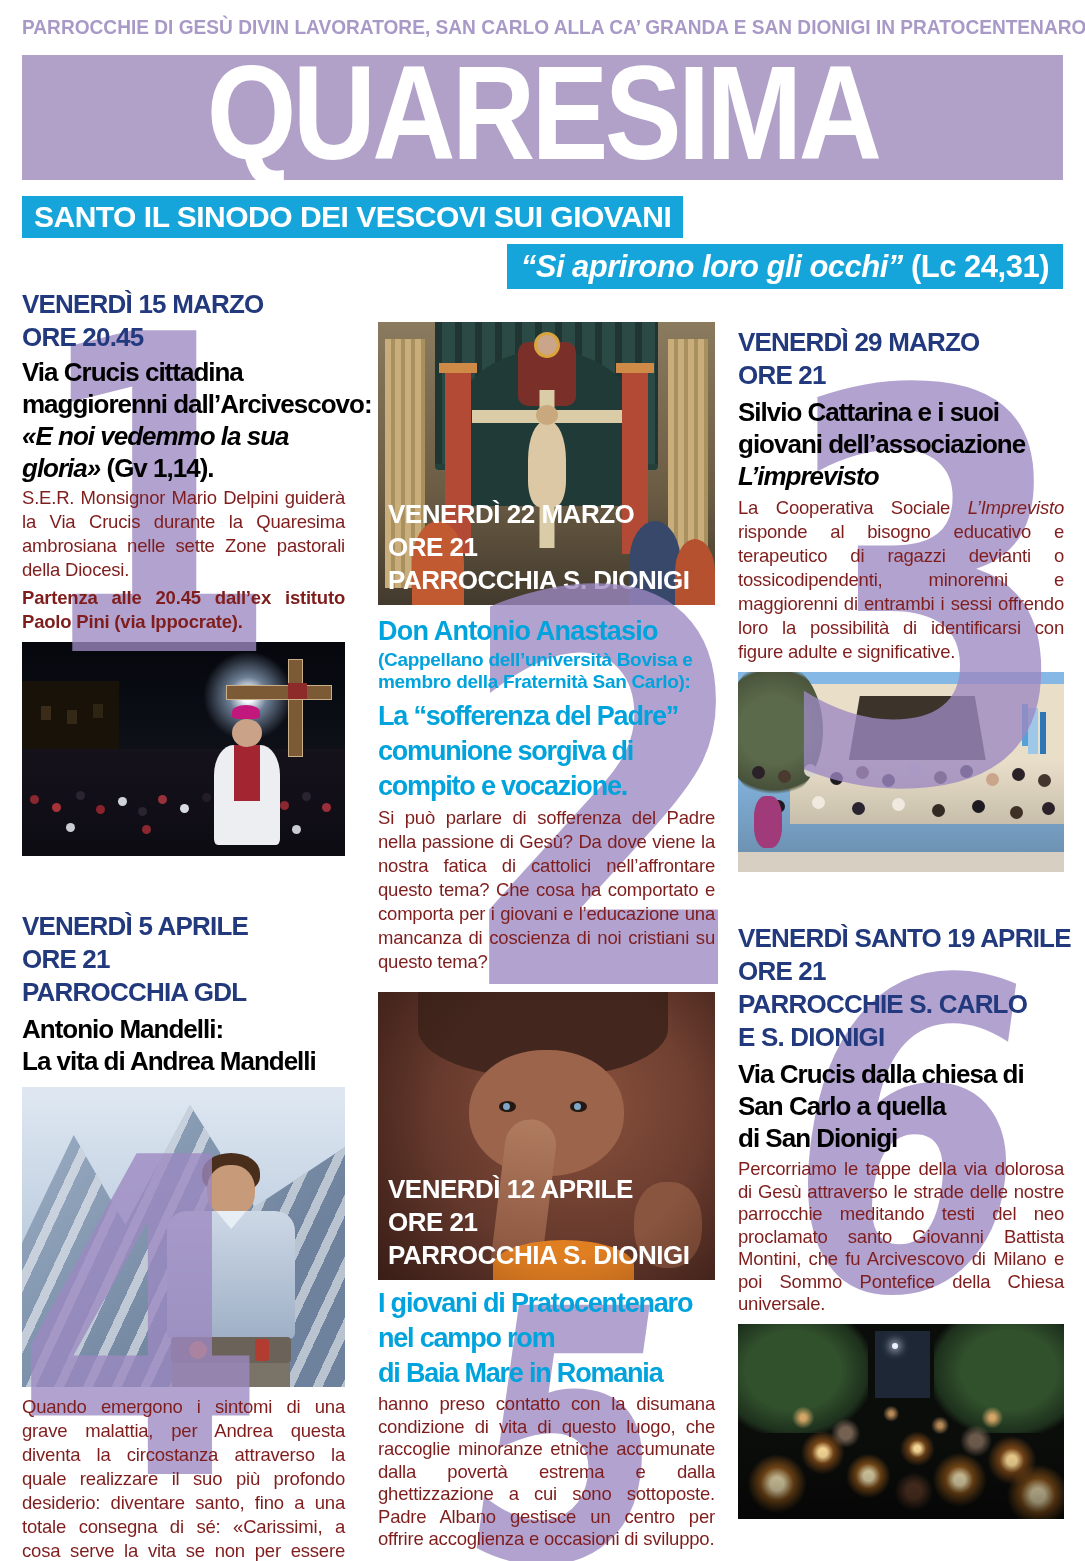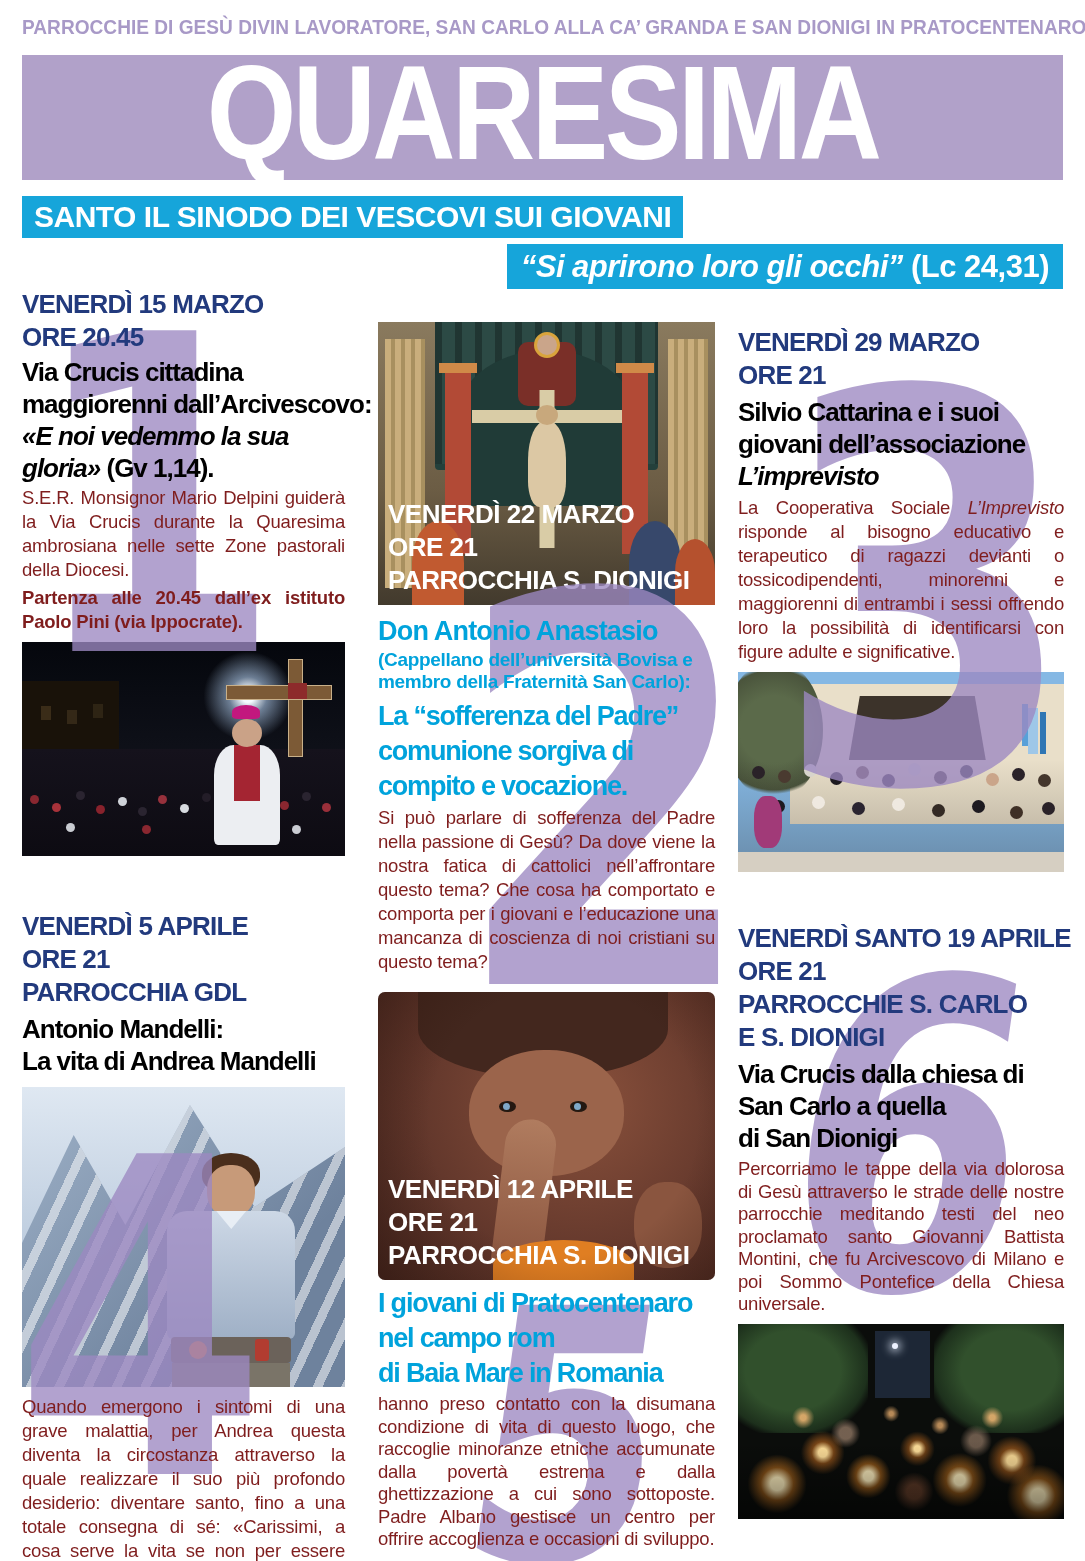--- a/index.html
+++ b/index.html
@@ -152,21 +152,21 @@
         width:30px;height:18px;background:#e8eef5;clip-path:polygon(0 0,100% 0,50% 100%);}
   .i4-belt{position:absolute;left:50%;transform:translateX(-50%);top:184px;width:120px;height:26px;
         background:#6b625a;border-radius:4px;}
   .i4-belt:before{content:"";position:absolute;left:18px;top:4px;width:18px;height:18px;border-radius:50%;background:#d96f2a;}
   .i4-belt:after{content:"";position:absolute;right:22px;top:2px;width:14px;height:22px;background:#b23c30;border-radius:3px;}
   .i4-pants{position:absolute;left:50%;transform:translateX(-50%);top:210px;width:118px;height:70px;
         background:#7a7468;border-radius:0 0 8px 8px;}
 
   
   .img5{width:337px;height:288px;margin-top:18px;
-        background:radial-gradient(circle at 60% 38%,#8a513c,#5f352a 65%,#482922);border-radius:7px;}
+        background:radial-gradient(circle at 60% 38%,#8a513c,#5f352a 65%,#482922);}
   .i5-hair{position:absolute;left:12%;right:14%;top:-4%;height:34%;border-radius:0 0 55% 55%;
         background:#43271e;}
   .i5-face{position:absolute;left:27%;top:20%;width:46%;height:44%;border-radius:48%;background:#9b644b;}
   .i5-eye{position:absolute;top:38%;width:17px;height:11px;border-radius:50%;background:#241811;}
   .i5-eyeL{left:36%;} .i5-eyeR{left:57%;}
   .i5-eye:before{content:"";position:absolute;left:4px;top:2px;width:7px;height:7px;border-radius:50%;background:#7fa8c8;}
   .i5-finger{position:absolute;left:36%;top:44%;width:15%;height:52%;border-radius:40px 40px 10px 10px;
         background:linear-gradient(#b07c5f,#8a543e);transform:rotate(7deg);}
   .i5-hand{position:absolute;right:4%;bottom:4%;width:20%;height:30%;border-radius:45%;background:#8a553f;}
   .i5-orange{position:absolute;left:34%;bottom:-4%;width:42%;height:18%;border-radius:50% 50% 0 0;background:#e07e22;}

